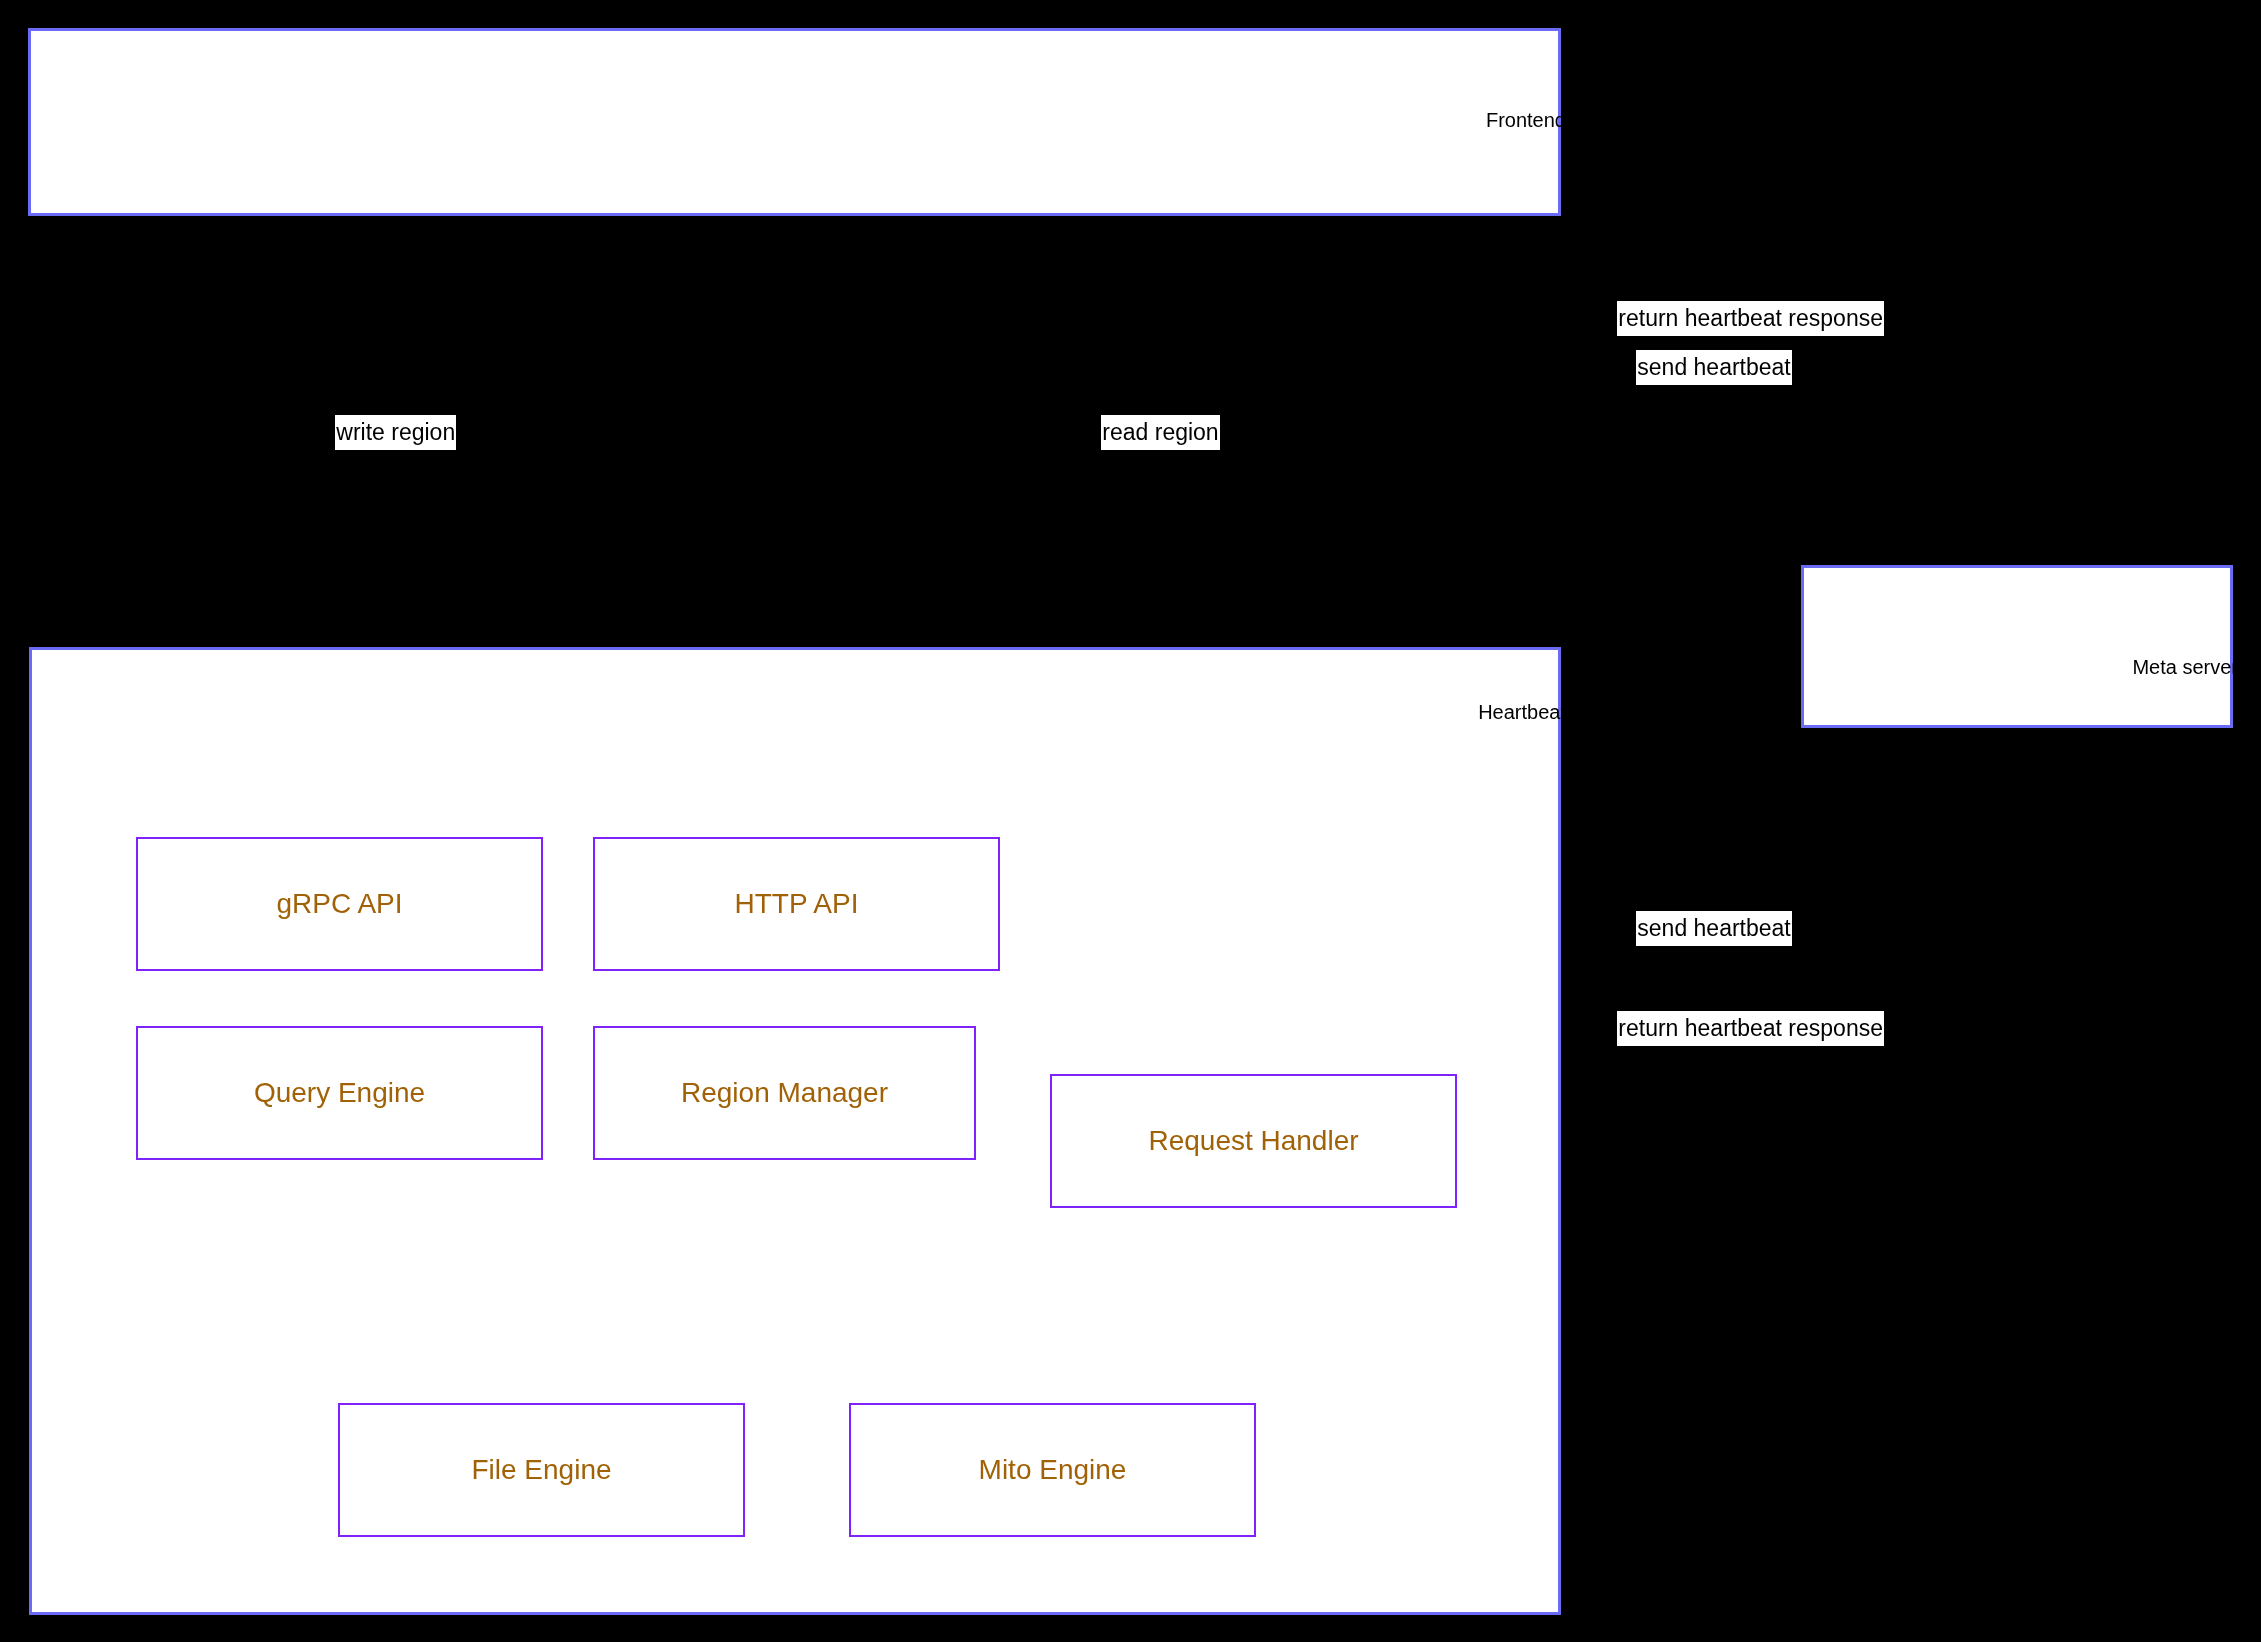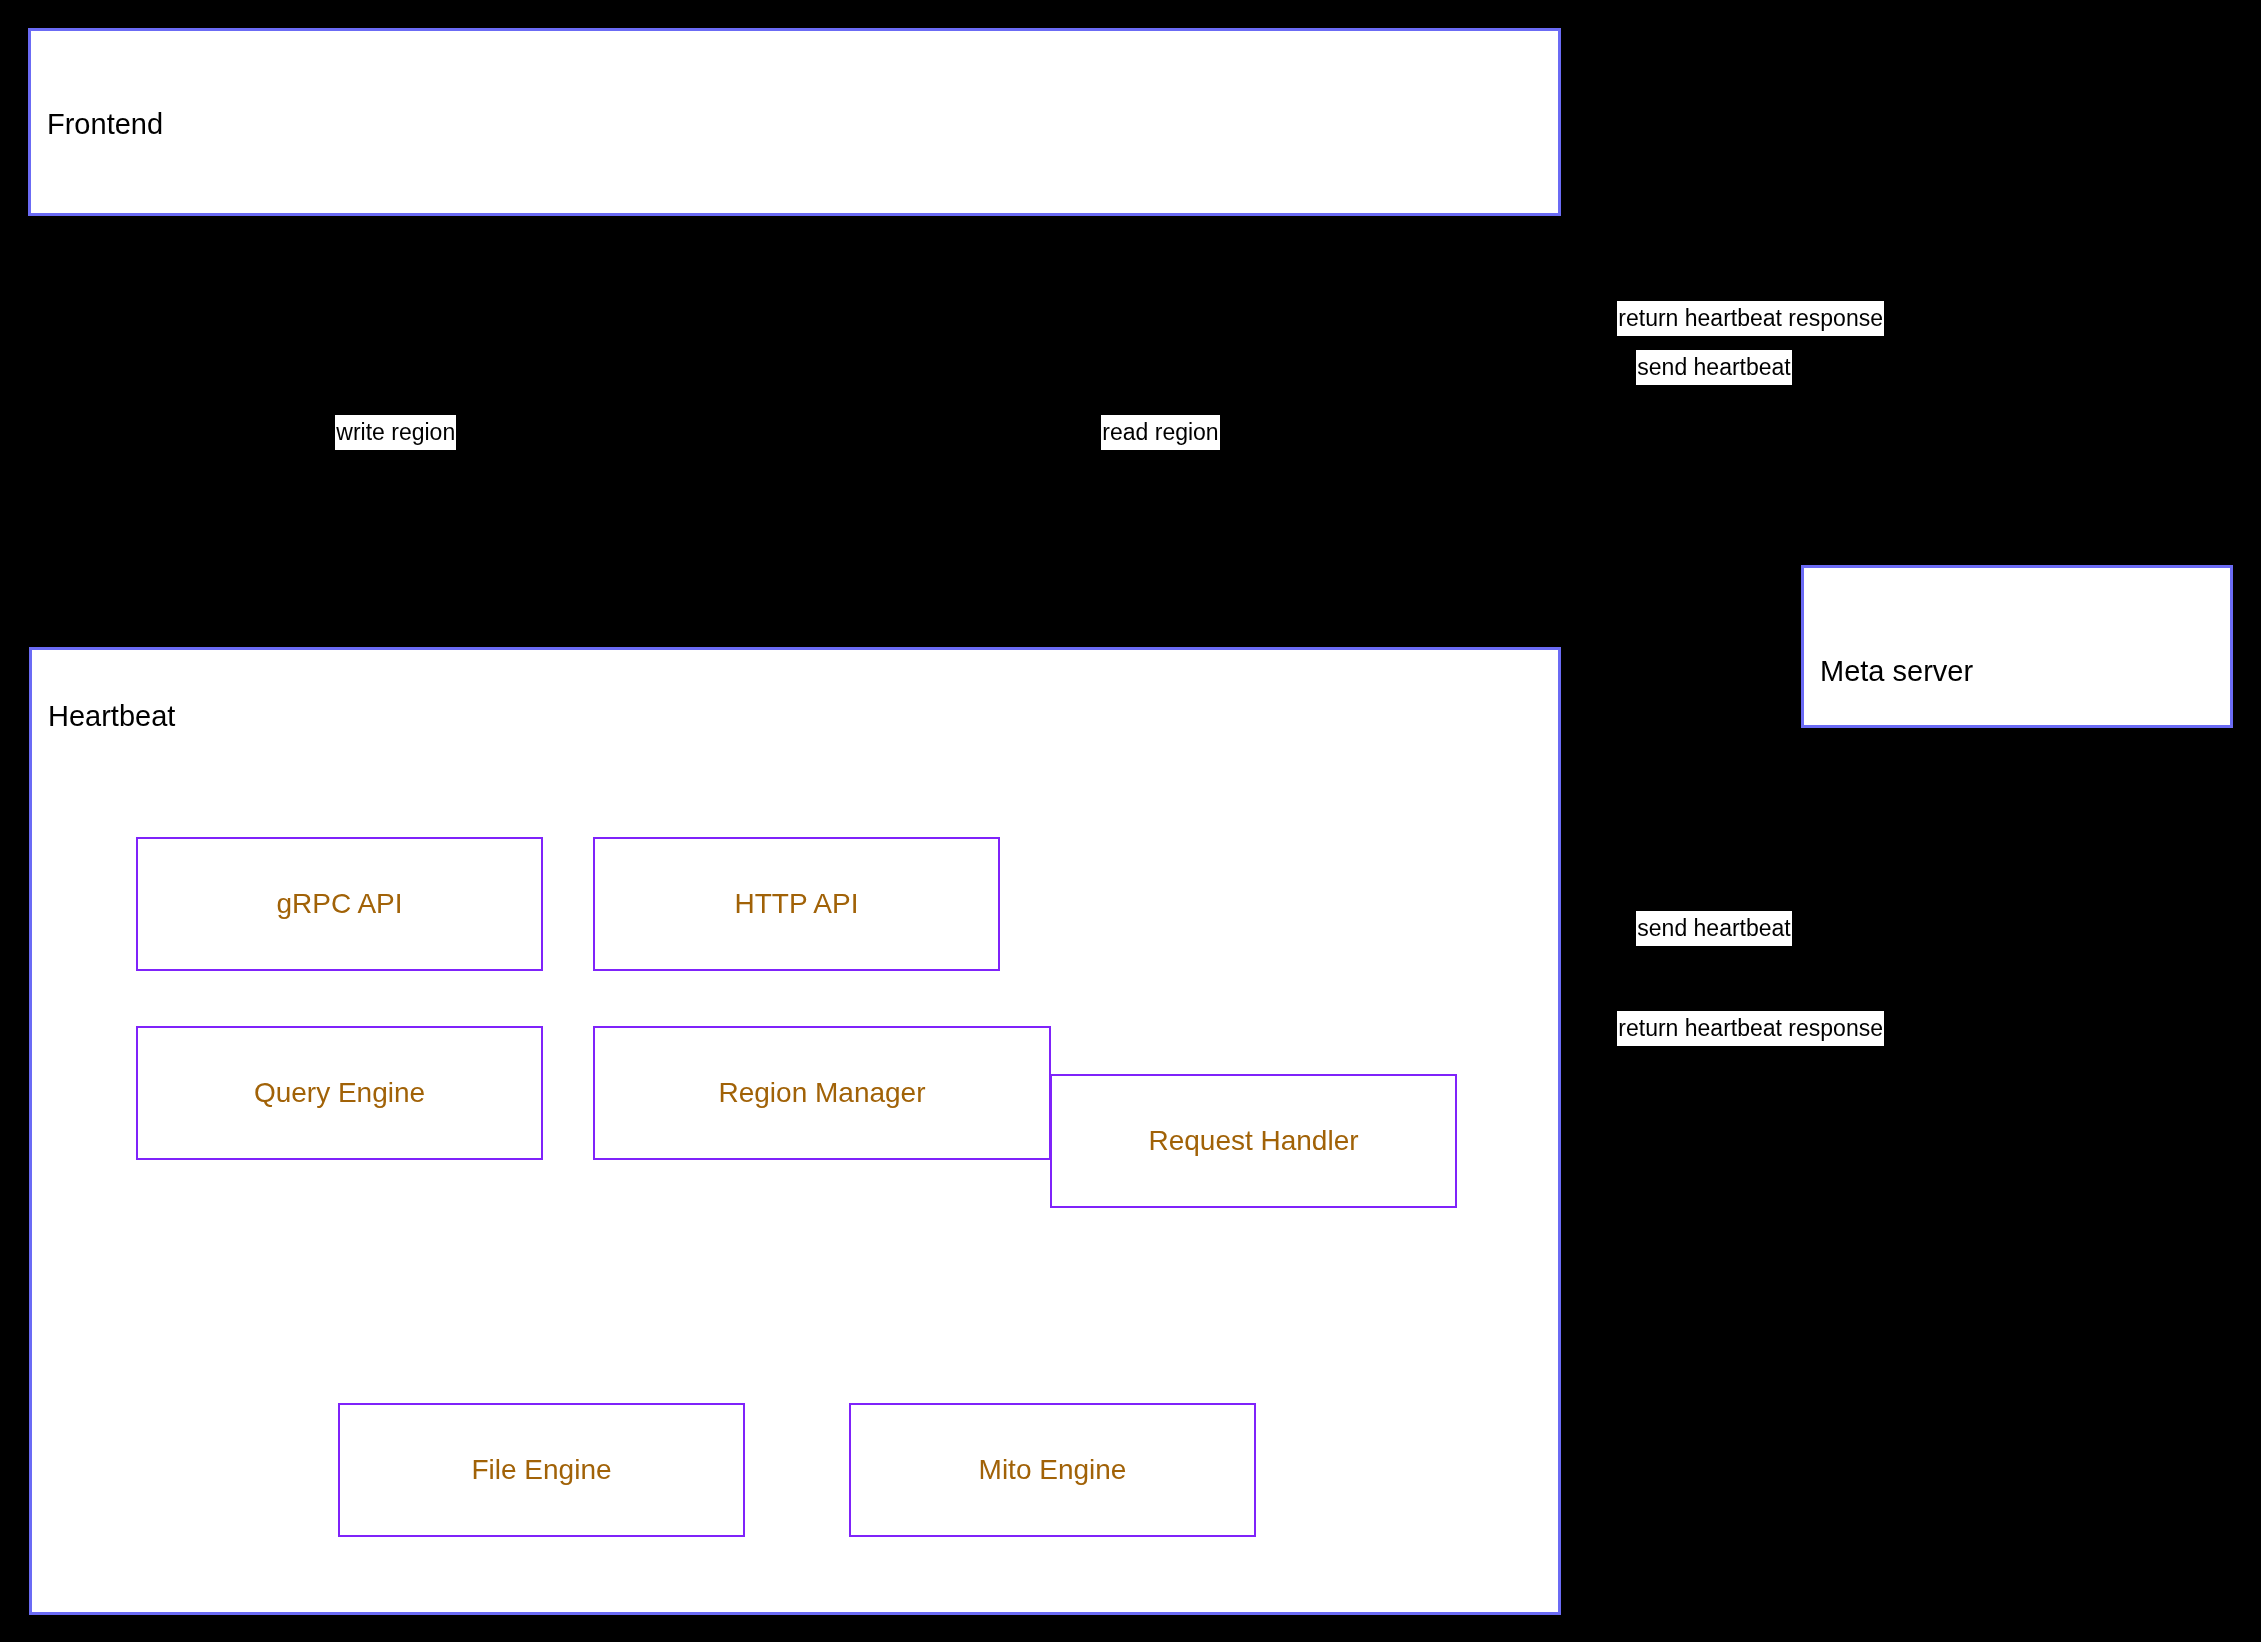--- a/index.html
+++ b/index.html
@@ -17,25 +17,25 @@
   }
   
   .node-outer{
     position:absolute;
     background:#FFFFFF;
     border:3.4px solid #6B6BF5;
     box-sizing:border-box;
   }
   .node-outer > .node-title{
     position:absolute;
-    left:16px;
+    left:8px;
     width:100%;
-    text-align:left;
+    text-align:right;
     color:#000000;
-    font-size:29px;
+    font-size:20px;
     line-height:1;
     white-space:nowrap;
   }
   
   .node-inner{
     position:absolute;
     background:#FFFFFF;
     border:2.7px solid #7F23FA;
     box-sizing:border-box;
     display:flex;
@@ -104,21 +104,21 @@
     <div class="node-title" style="top:69px;margin-top:20px;">Meta server</div>
   </div>
 
   <div class="node-outer" style="left:29px; top:647px; width:1532px; height:968px;">
     <div class="node-title" style="top:52px;">Heartbeat</div>
 
     <div class="node-inner" style="left:104px; top:187px; width:407px; height:134px;">gRPC API</div>
     <div class="node-inner" style="left:561px; top:187px; width:407px; height:134px;">HTTP API</div>
 
     <div class="node-inner" style="left:104px; top:376px; width:407px; height:134px;">Query Engine</div>
-    <div class="node-inner" style="left:561px; top:376px; width:458px; height:134px;">Region Manager</div>
+    <div class="node-inner" style="left:561px; top:376px; width:383px; height:134px;">Region Manager</div>
     <div class="node-inner" style="left:1018px; top:376px; width:407px; height:134px;margin-top:48px;">Request Handler</div>
 
 
     <div class="node-inner" style="left:306px; top:753px; width:407px; height:134px;">File Engine</div>
     <div class="node-inner" style="left:817px; top:753px; width:407px; height:134px;">Mito Engine</div>
   </div>
 
   <div class="edge-label" style="left:335px; top:415px;">write region</div>
 
   <div class="edge-label" style="left:1101px; top:415px;">read region</div>

